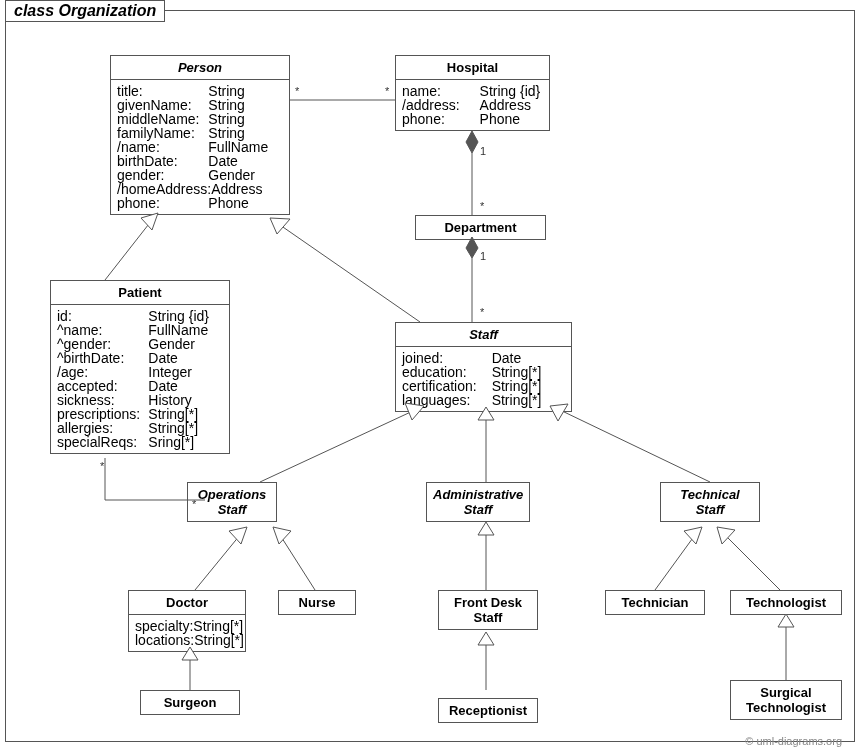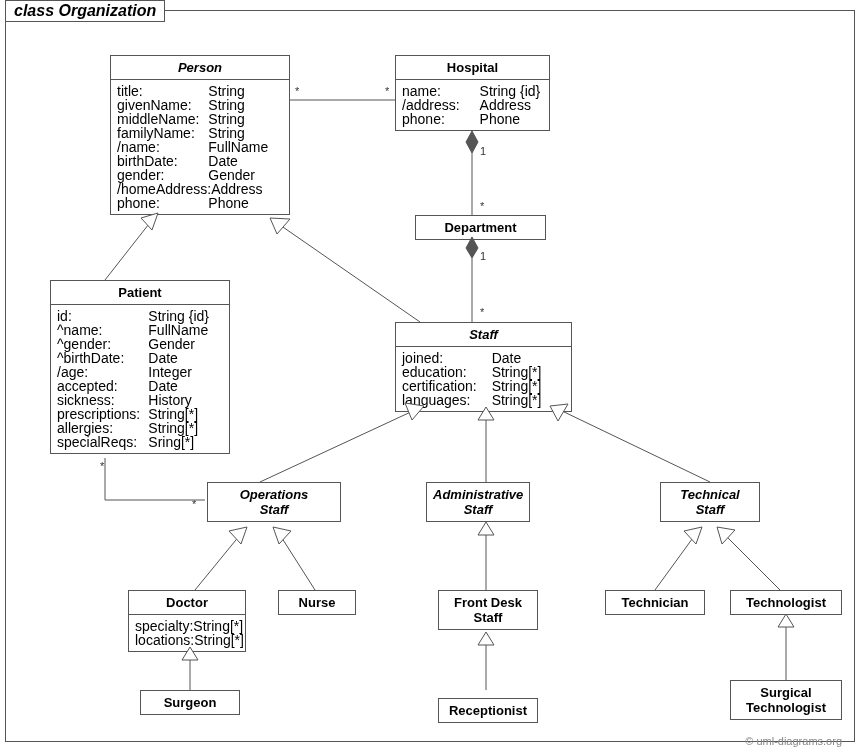--- a/index.html
+++ b/index.html
@@ -208,21 +208,21 @@
           <span class="attr-key">certification:</span>
           <span class="attr-val">String[*]</span>
         </div>
         <div class="attr-row">
           <span class="attr-key">languages:</span>
           <span class="attr-val">String[*]</span>
         </div>
       </div>
   </div>
 
-  <div class="class-box" style="left:207px; top:482px; width:134px;">
+  <div class="class-box" style="left:187px; top:482px; width:90px;">
     <div class="class-name nobody" style="white-space:pre-line;">Operations
 Staff</div>
   </div>
 
   <div class="class-box" style="left:426px; top:482px; width:104px;">
     <div class="class-name nobody" style="white-space:pre-line;">Administrative
 Staff</div>
   </div>
 
   <div class="class-box" style="left:660px; top:482px; width:100px;">

